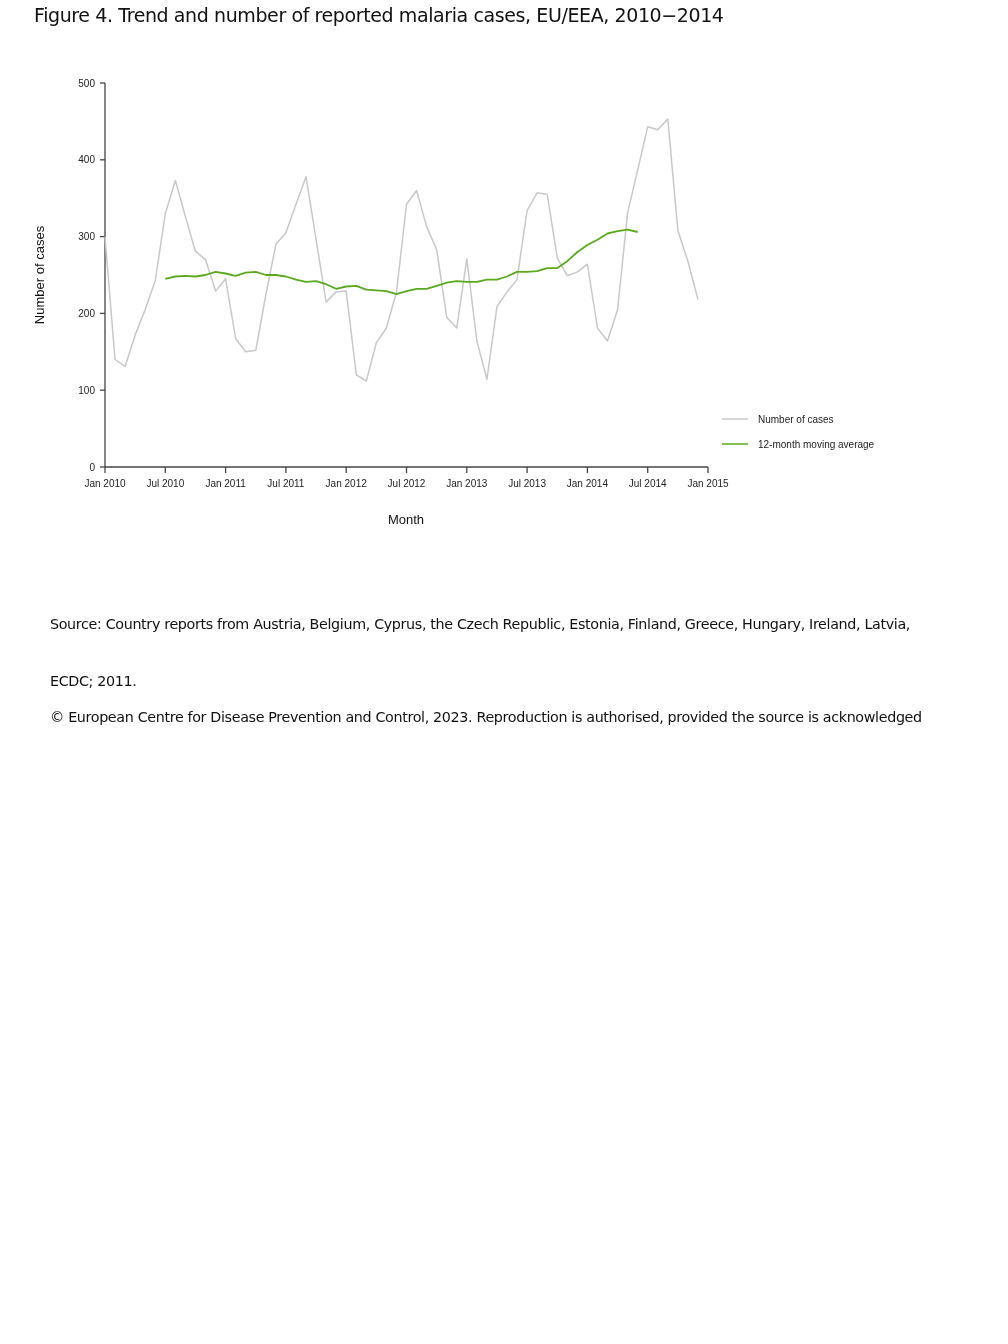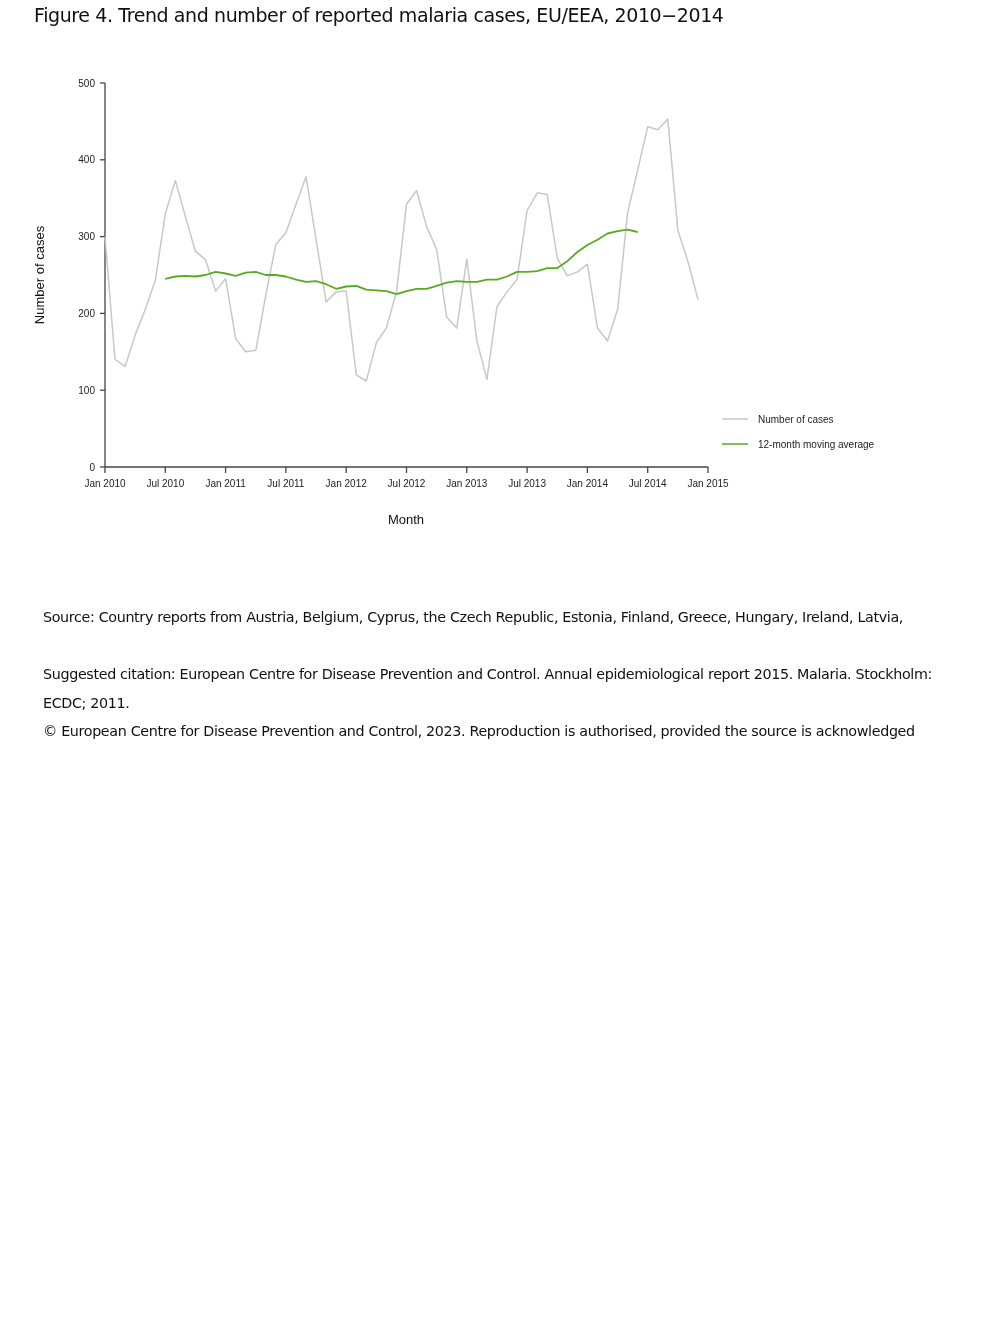--- a/index.html
+++ b/index.html
@@ -11,21 +11,21 @@
   }
   #chart { position: absolute; left: 0; top: 0; }
   .tick-label { font-family: "Liberation Sans", sans-serif; font-size: 10px; fill: #222; }
   .axis-title { font-family: "Liberation Sans", sans-serif; font-size: 13px; fill: #111; }
   .legend-label { font-family: "Liberation Sans", sans-serif; font-size: 10px; fill: #222; }
   .footer {
     position: absolute; left: 34px;
     font-family: "DejaVu Sans", sans-serif; font-size: 14.3px; color: #111;
     line-height: 19.5px; letter-spacing: -0.35px; width: 960px;
   }
-  .footer p { margin: 9px; }
+  .footer p { margin: 16px; }
   #source { top: 599px; }
   #citation { top: 656px; }
 </style>
 </head>
 <body>
 
 <div class="fig-title">Figure 4. Trend and number of reported malaria cases, EU/EEA, 2010−2014</div>
 
 <svg id="chart" width="1008" height="560">
   <g id="y-axis">
@@ -187,16 +187,15 @@
     <text id="legend-label-0" class="legend-label" x="758" y="422.5">Number of cases</text>
     <line id="legend-swatch-1" stroke-width="1.5" x1="722" x2="748" y1="444" y2="444" stroke="#5aaa1e"></line>
     <text id="legend-label-1" class="legend-label" x="758" y="447.5">12-month moving average</text>
   </g>
 </svg>
 
 <div class="footer" id="source">
   <p>Source: Country reports from Austria, Belgium, Cyprus, the Czech Republic, Estonia, Finland, Greece, Hungary, Ireland, Latvia,</p>
 </div>
 <div class="footer" id="citation">
-  <p>Suggested citation: European Centre for Disease Prevention and Control. Annual epidemiological report 2015. Malaria. Stockholm:</p>
   <p>ECDC; 2011.</p>
   <p>© European Centre for Disease Prevention and Control, 2023. Reproduction is authorised, provided the source is acknowledged</p>
 </div>
 
 </body></html>

